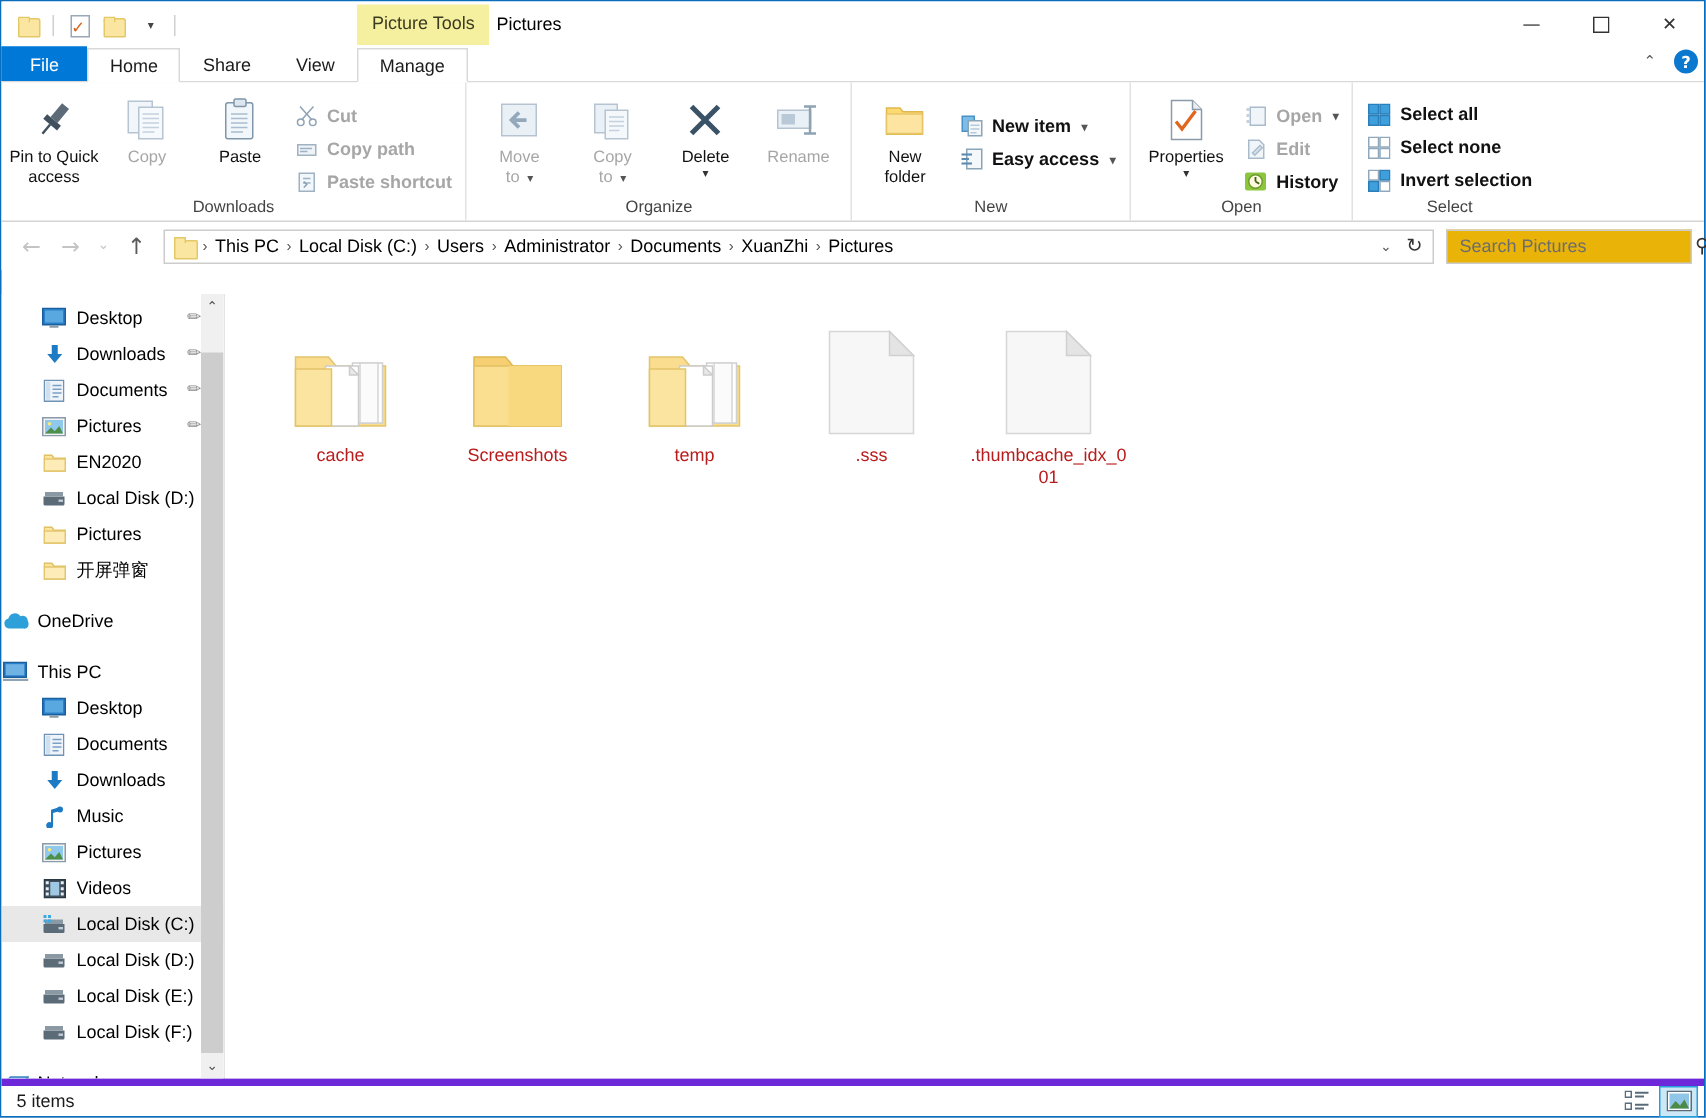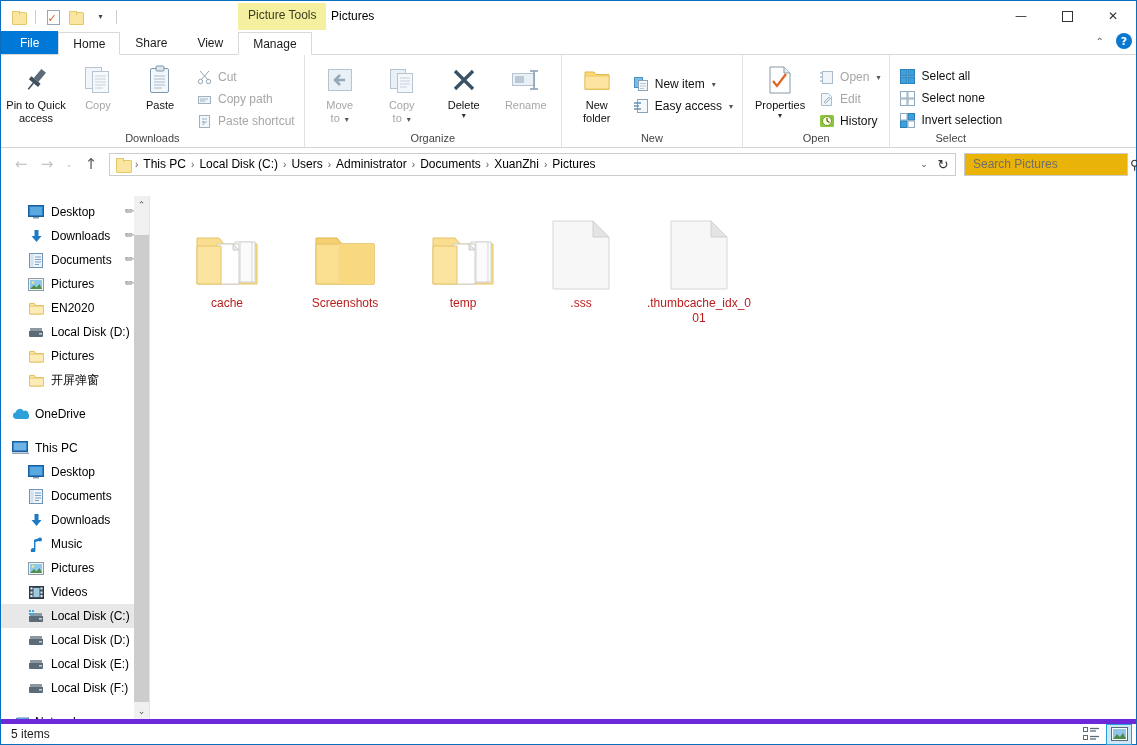--- a/index.html
+++ b/index.html
@@ -157,21 +157,21 @@
     padding-top: 5px;
     text-align: center; font-size: 11px; color: #111;
     line-height: 13px;
   }
   .bigbtn.dim { color: #a6a6a6; }
   .bigicon { height: 32px; display: flex; align-items: center; justify-content: center; margin-bottom: 3px; }
   .smallcol { display: flex; flex-direction: column; padding-top: 7px; }
   .smallbtn {
     display: flex; align-items: center; gap: 5px;
     height: 22px; padding: 0 5px;
-    font-size: 12px; color: #111;
+    font-size: 12px; color: #111; font-weight: bold;
   }
   .smallbtn.dim { color: #a6a6a6; }
   .smicon { width: 17px; height: 17px; display: flex; align-items: center; justify-content: center; }
   .dropcaret { font-size: 8px; color: #555; margin-left: 2px; }
   .bigcaret { font-size: 8px; color: #333; line-height: 8px; }
 
   
   .addrbar {
     height: 32px; min-height: 32px;
     background: #ffffff;
@@ -245,21 +245,21 @@
   }
   .navitem.sel { background: #e8e8e8; }
   .nav-ico { width: 18px; height: 18px; display: flex; align-items: center; justify-content: center; flex: none; margin-right: 6px; }
   .nav-label { white-space: nowrap; overflow: hidden; }
   .pin {
     position: absolute; right: 16px; top: 5px;
     font-size: 11px; color: #8a8a8a;
     transform: rotate(45deg);
     font-family: "DejaVu Sans", sans-serif;
   }
-  .indent0 { padding-left: 10px; }
+  .indent0 { }
   .indent1 { padding-left: 26px; }
 
   .navscroll {
     position: absolute; right: 0; top: 0;
     width: 15px; height: 100%;
     background: #f0f0f0;
     display: flex; flex-direction: column;
   }
   .scroll-arrow {
     height: 17px; display: flex; align-items: center; justify-content: center;

